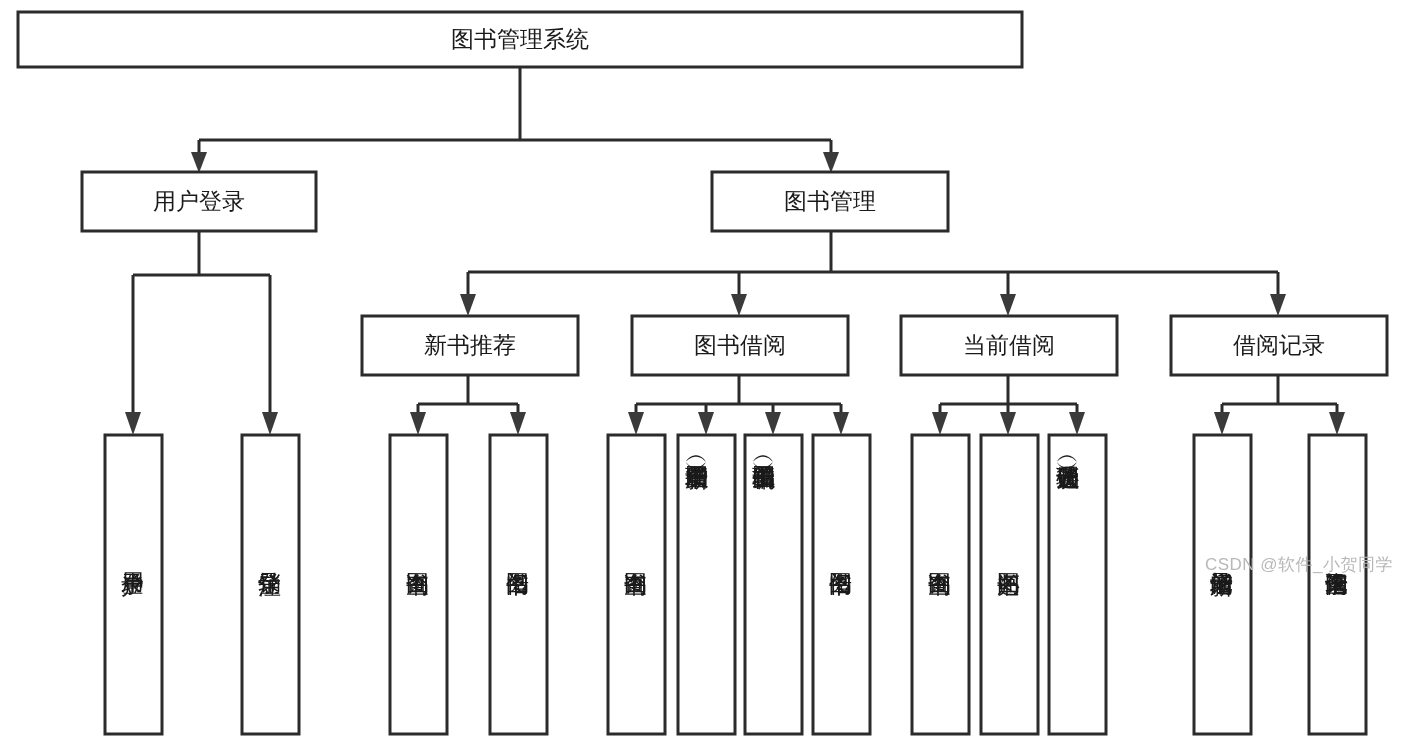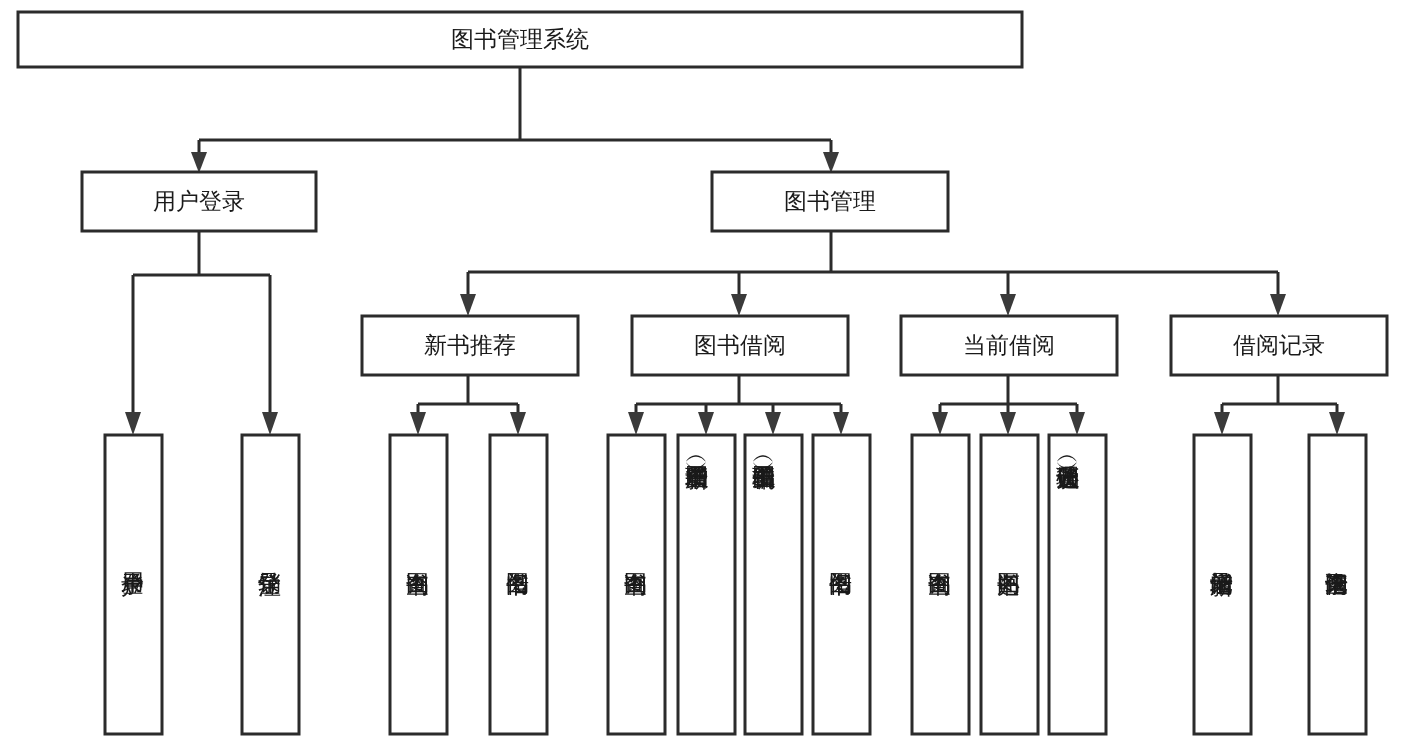--- a/index.html
+++ b/index.html
@@ -228,13 +228,14 @@
       <text class="node-label-v" x="1222" y="554.23388671875" style="writing-mode: vertical-rl; text-orientation: upright;">新增借阅记录</text>
     </g>
 
     <g>
       <rect class="node-rect" x="1309" y="435" width="57" height="299"></rect>
       <text class="node-label-v" x="1337" y="554.54833984375" style="writing-mode: vertical-rl; text-orientation: upright;">查询借阅记录</text>
     </g>
 
   </svg>
 
+  <div class="watermark">CSDN @软件_小贺同学</div>
 </div>
 
 </body></html>

